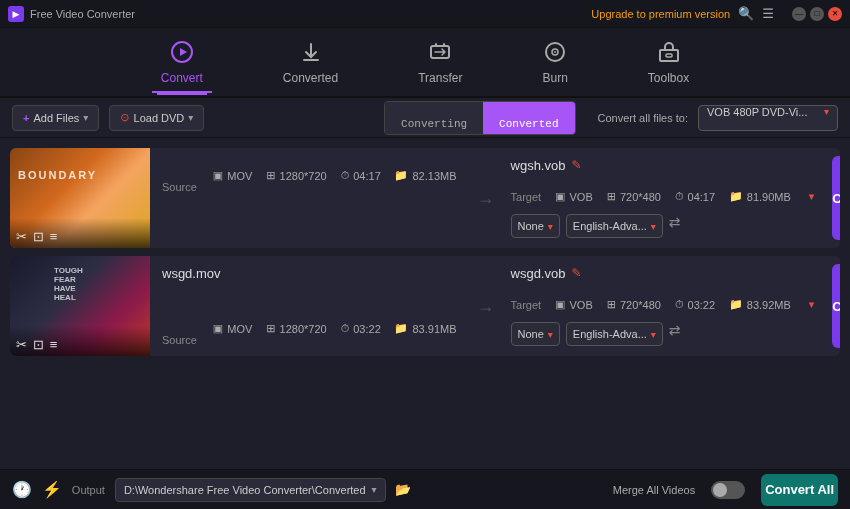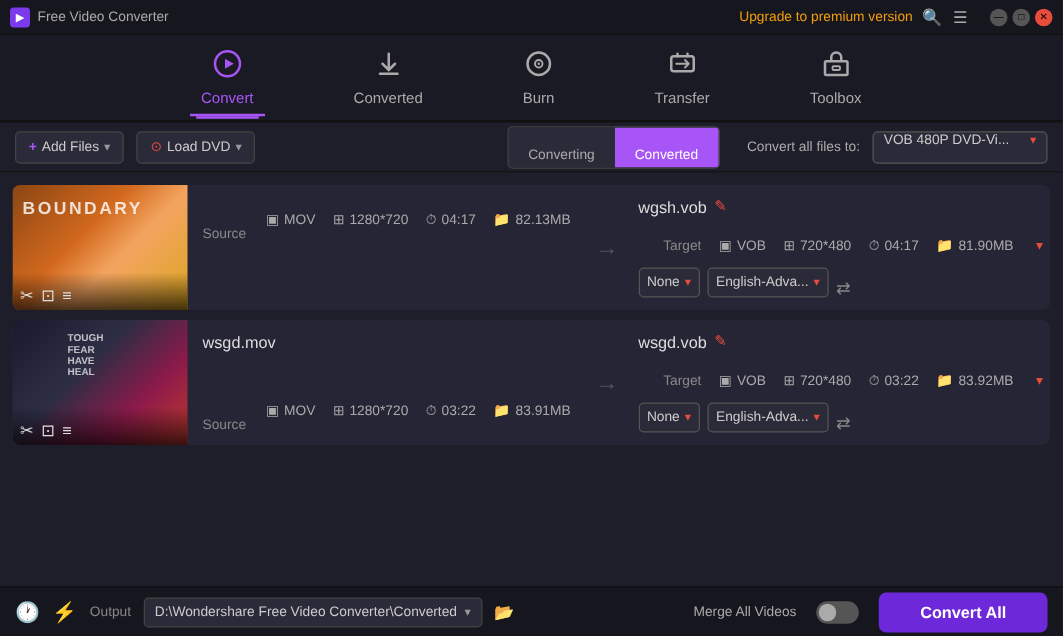--- a/index.html
+++ b/index.html
@@ -156,20 +156,21 @@
       overflow: hidden;
     }
     .tab-btn {
       background: #2a2a38;
       border: none;
       color: #aaa;
       height: 26px;
       padding: 16px 16px;
       cursor: pointer;
       font-size: 11px;
+      font-family: Liberation Mono, monospace;
     }
     .tab-btn.active {
       background: #a855f7;
       color: white;
     }
     .convert-all-label {
       font-size: 11px;
       color: #aaa;
       margin-left: 12px;
     }
@@ -306,27 +307,27 @@
       font-size: 12px;
       cursor: pointer;
     }
     .target-info {
       display: flex;
       align-items: center;
       gap: 14px;
       font-size: 11px;
       color: #aaa;
     }
-    .target-info .label { color: #888; margin-left: 20px; }
+    .target-info .label { color: #888; }
 
     .dropdown-row {
       display: flex;
       gap: 6px;
       margin-top: 0;
-      align-items: flex-end;
+      align-items: flex-start;
     }
     .mini-select {
       background: #2a2a38;
       border: 1px solid #555;
       color: #ccc;
       height: 24px;
       padding: 0 6px;
       border-radius: 4px;
       font-size: 11px;
       cursor: pointer;
@@ -406,25 +407,25 @@
       content: '';
       position: absolute;
       width: 14px;
       height: 14px;
       background: #aaa;
       border-radius: 50%;
       top: 2px;
       left: 2px;
     }
     .convert-all-btn {
-      background: #6d28d9;
+      background: #0f766e;
       border: none;
       color: white;
       height: 32px;
-      padding: 0 33px;
+      padding: 0 4px;
       border-radius: 6px;
       cursor: pointer;
       font-size: 13px;
       font-weight: 600;
     }
 
     .caret-down { font-size: 10px; color: #999; }
   </style>
 </head>
 <body>
@@ -462,36 +463,36 @@
       <svg width="24" height="24" viewBox="0 0 24 24" fill="none">
         <path d="M12 4v12M7 12l5 5 5-5" stroke="#aaa" stroke-width="2" stroke-linecap="round"></path>
         <line x1="5" y1="20" x2="19" y2="20" stroke="#aaa" stroke-width="2" stroke-linecap="round"></line>
       </svg>
     </div>
     <span>Converted</span>
   </div>
   <div class="nav-item">
     <div class="nav-icon">
       <svg width="24" height="24" viewBox="0 0 24 24" fill="none">
+        <rect x="3" y="6" width="18" height="12" rx="2" stroke="#aaa" stroke-width="2"></rect>
+        <path d="M8 6V4M16 6V4" stroke="#aaa" stroke-width="2" stroke-linecap="round"></path>
+        <path d="M7 12h10M14 9l3 3-3 3" stroke="#aaa" stroke-width="1.5" stroke-linecap="round" stroke-linejoin="round"></path>
+      </svg>
+    </div>
+    <span>Transfer</span>
+  </div>
+  <div class="nav-item">
+    <div class="nav-icon">
+      <svg width="24" height="24" viewBox="0 0 24 24" fill="none">
         <circle cx="12" cy="12" r="9" stroke="#aaa" stroke-width="2"></circle>
         <circle cx="12" cy="12" r="3" stroke="#aaa" stroke-width="1.5"></circle>
         <circle cx="12" cy="12" r="1" fill="#aaa"></circle>
       </svg>
     </div>
     <span>Burn</span>
-  </div>
-  <div class="nav-item">
-    <div class="nav-icon">
-      <svg width="24" height="24" viewBox="0 0 24 24" fill="none">
-        <rect x="3" y="6" width="18" height="12" rx="2" stroke="#aaa" stroke-width="2"></rect>
-        <path d="M8 6V4M16 6V4" stroke="#aaa" stroke-width="2" stroke-linecap="round"></path>
-        <path d="M7 12h10M14 9l3 3-3 3" stroke="#aaa" stroke-width="1.5" stroke-linecap="round" stroke-linejoin="round"></path>
-      </svg>
-    </div>
-    <span>Transfer</span>
   </div>
   <div class="nav-item">
     <div class="nav-icon">
       <svg width="24" height="24" viewBox="0 0 24 24" fill="none">
         <rect x="3" y="10" width="18" height="11" rx="1" stroke="#aaa" stroke-width="2"></rect>
         <path d="M8 10V7a4 4 0 018 0v3" stroke="#aaa" stroke-width="2"></path>
         <rect x="9" y="14" width="6" height="3" rx="1" stroke="#aaa" stroke-width="1.5"></rect>
       </svg>
     </div>
     <span>Toolbox</span>
@@ -518,21 +519,21 @@
   <div class="format-select">
     <span>VOB 480P DVD-Vi...</span>
     <span class="caret-down" style="color:#e74c3c;margin-left:auto;">▾</span>
   </div>
 </div>
 
 <div class="main-content">
 
   <div class="file-item">
     <div class="file-thumb thumb-1">
-      <div style="position:absolute;top:10px;left:8px;color:rgba(255,255,255,0.8);font-size:14px;font-weight:bold;letter-spacing:2px;">BOUNDARY</div>
+      <div style="position:absolute;top:21px;left:8px;color:rgba(255,255,255,0.8);font-size:11px;font-weight:bold;letter-spacing:2px;">BOUNDARY</div>
       <div class="thumb-gradient"></div>
       <div class="thumb-controls">
         <span>✂</span>
         <span>⊡</span>
         <span>≡</span>
       </div>
     </div>
     <div class="file-details">
       <div class="file-source">
         <span class="label">Source</span>

